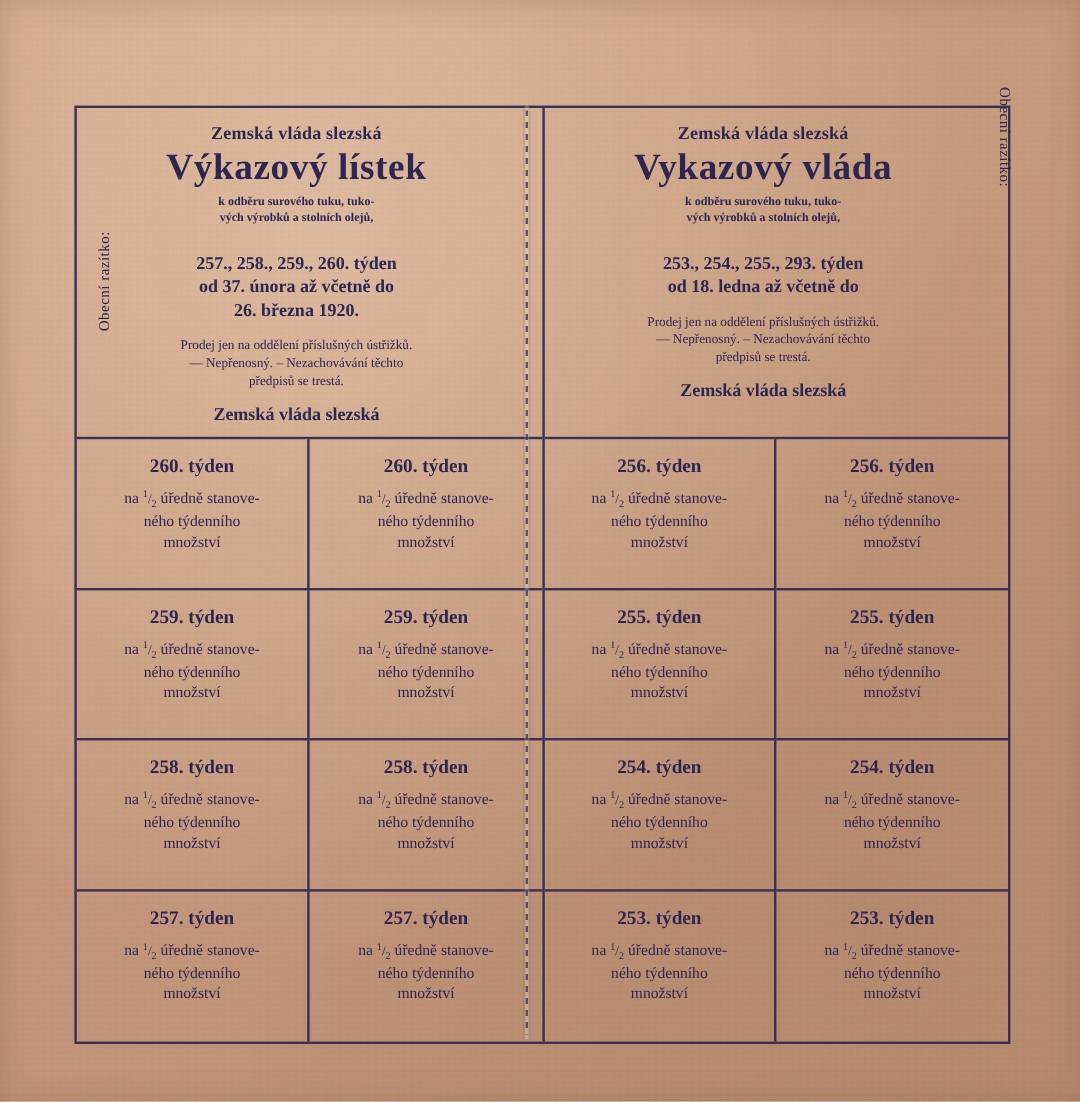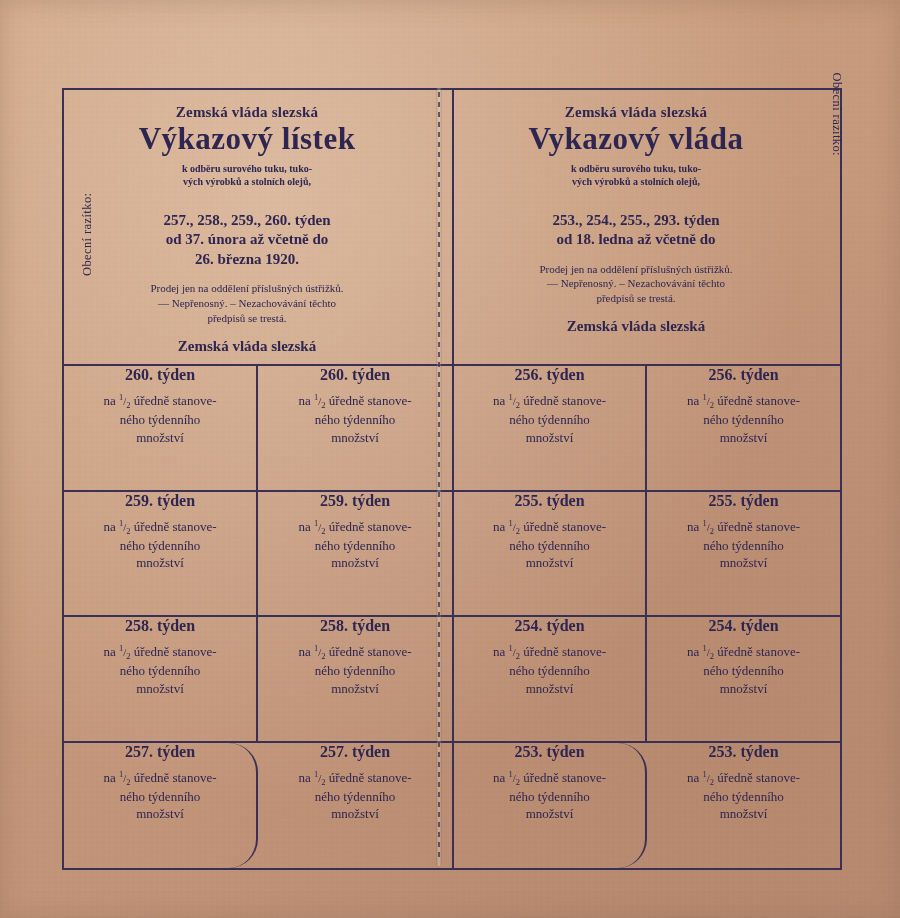--- a/index.html
+++ b/index.html
@@ -156,23 +156,24 @@
     bottom: 0;
     display: grid;
     grid-template-columns: 1fr 1fr;
     grid-template-rows: repeat(4, 1fr);
   }
   .coupon {
     border-right: 2px solid #3a2f55;
     border-bottom: 2px solid #3a2f55;
     box-sizing: border-box;
     text-align: center;
+    padding-top: 14px;
   }
   .coupon:nth-child(2n) { border-right: none; }
-  .coupon:nth-child(n+7) { border-bottom: none; border-radius: 29px; }
+  .coupon:nth-child(n+7) { border-bottom: none; }
 
   .coupon .wk {
     font-size: 16px;
     font-weight: bold;
     margin-bottom: 8px;
   }
   .coupon .txt {
     font-size: 13px;
     line-height: 1.32;
   }

